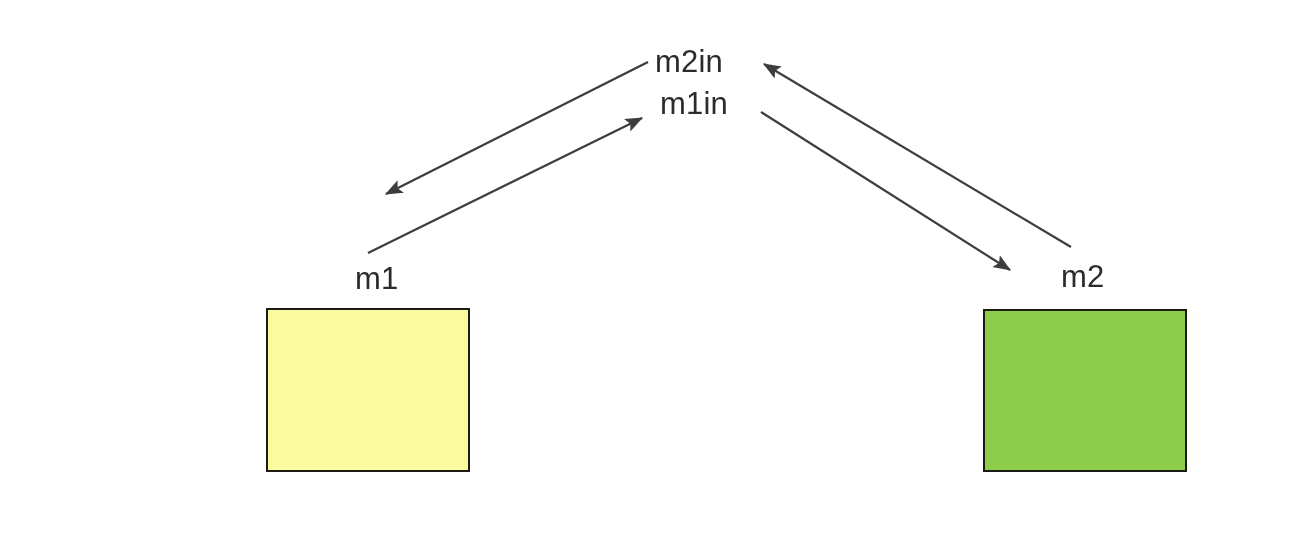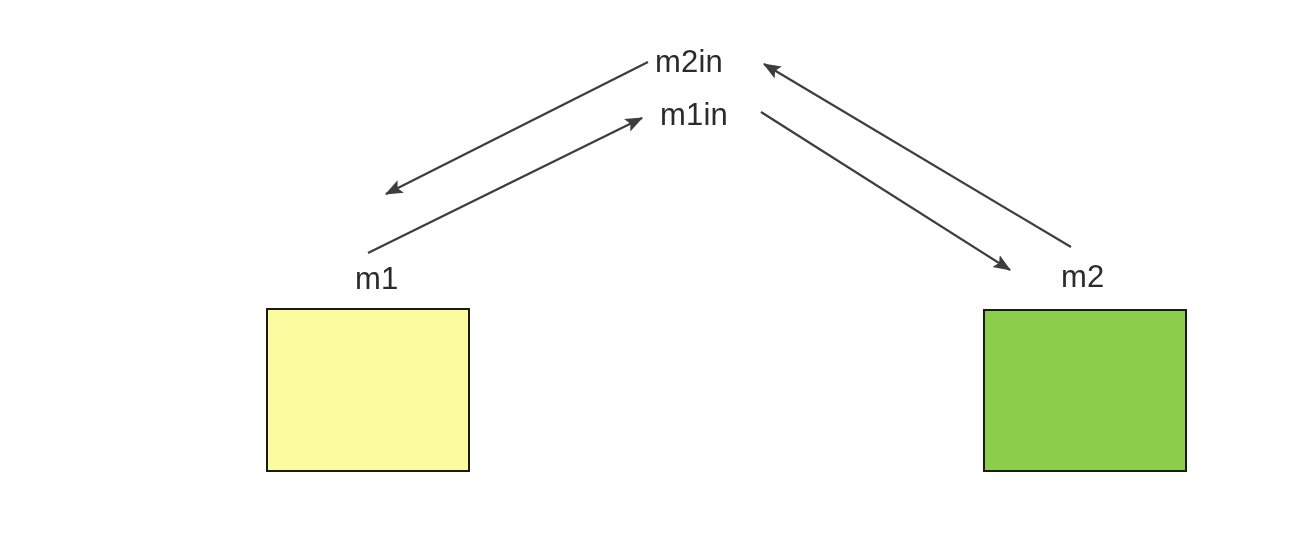--- a/index.html
+++ b/index.html
@@ -45,21 +45,21 @@
     position: absolute;
     font-family: "Liberation Sans", sans-serif;
     font-size: 31px;
     font-weight: 400;
     line-height: 1;
     color: #2b2b2b;
     white-space: nowrap;
     letter-spacing: 0.2px;
   }
   #label-m2in { left: 655px; top: 46px; }
-  #label-m1in { left: 660px; top: 99px; }
+  #label-m1in { left: 660px; top: 88px; }
   #label-m1   { left: 339px; top: 263px; margin-left: 16px; }
   #label-m2   { left: 1061px; top: 261px; }
 </style>
 </head>
 <body>
 
 <div id="canvas" style="background: rgb(255, 255, 255);">
 
   <svg class="diagram-svg" viewBox="0 0 1305 549" xmlns="http://www.w3.org/2000/svg">
     <defs>

